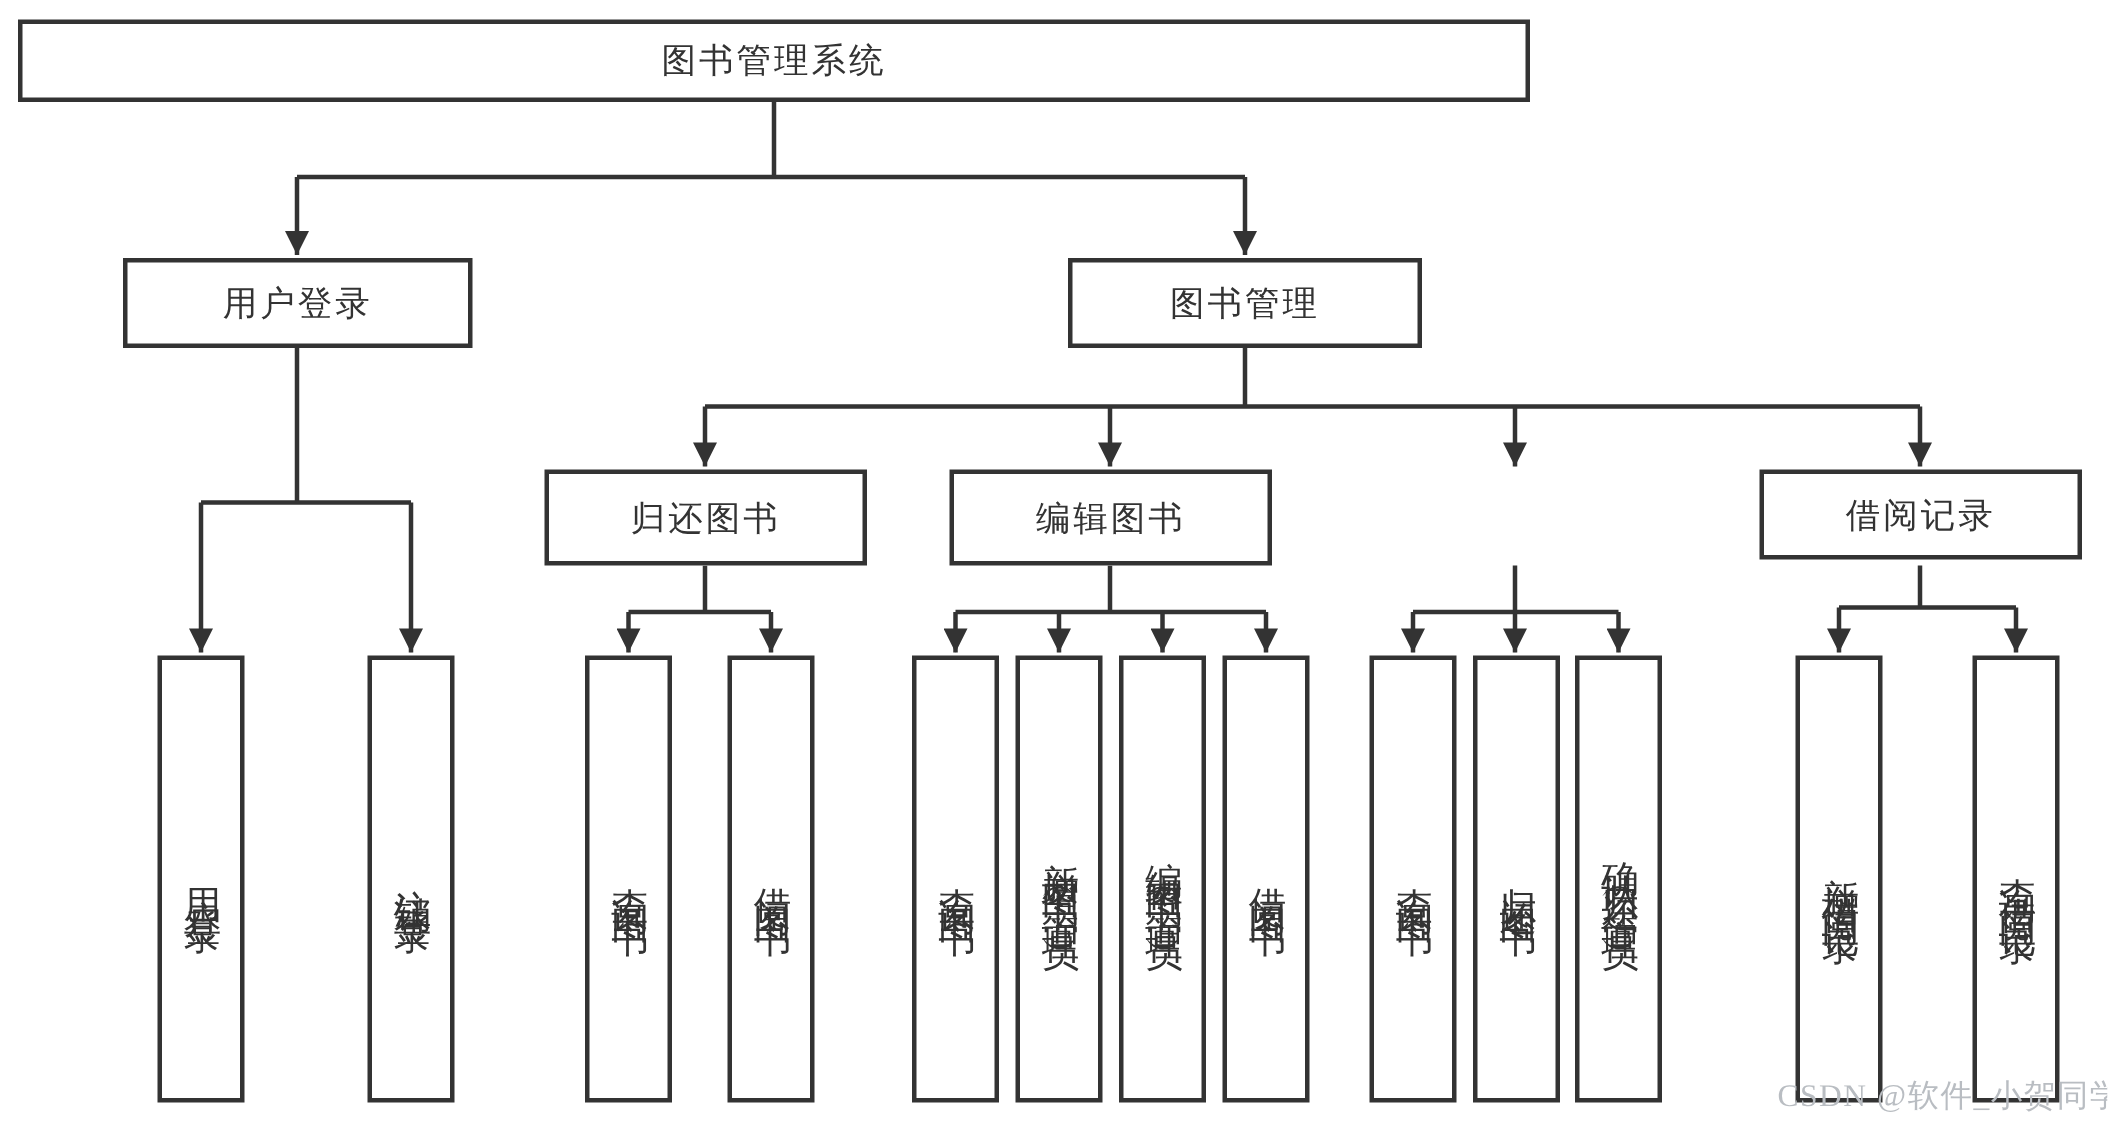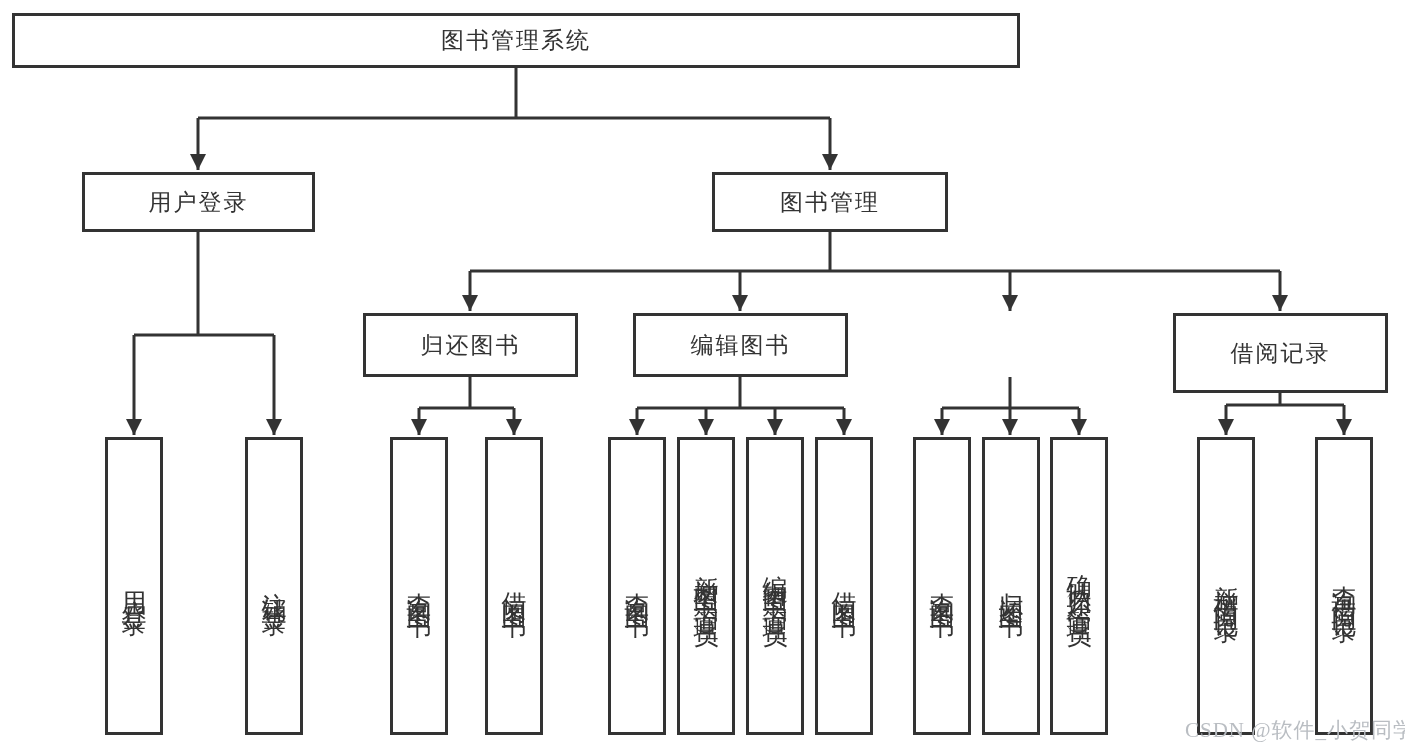--- a/index.html
+++ b/index.html
@@ -85,21 +85,21 @@
   <div class="box" style="left:712px;top:172px;width:236px;height:60px;">
     <span class="h-label">图书管理</span>
   </div>
 
   <div class="box" style="left:363px;top:313px;width:215px;height:64px;">
     <span class="h-label">归还图书</span>
   </div>
   <div class="box" style="left:633px;top:313px;width:215px;height:64px;">
     <span class="h-label">编辑图书</span>
   </div>
-  <div class="box" style="left:1173px;top:313px;width:215px;height:80px;">
+  <div class="box" style="left:1173px;top:313px;width:215px;height:60px;">
     <span class="h-label">借阅记录</span>
   </div>
 
   <div class="box" style="left:105px;top:437px;width:58px;height:298px;">
     <span class="vtext">用户登录</span>
   </div>
   <div class="box" style="left:245px;top:437px;width:58px;height:298px;">
     <span class="vtext">注销登录</span>
   </div>
 

